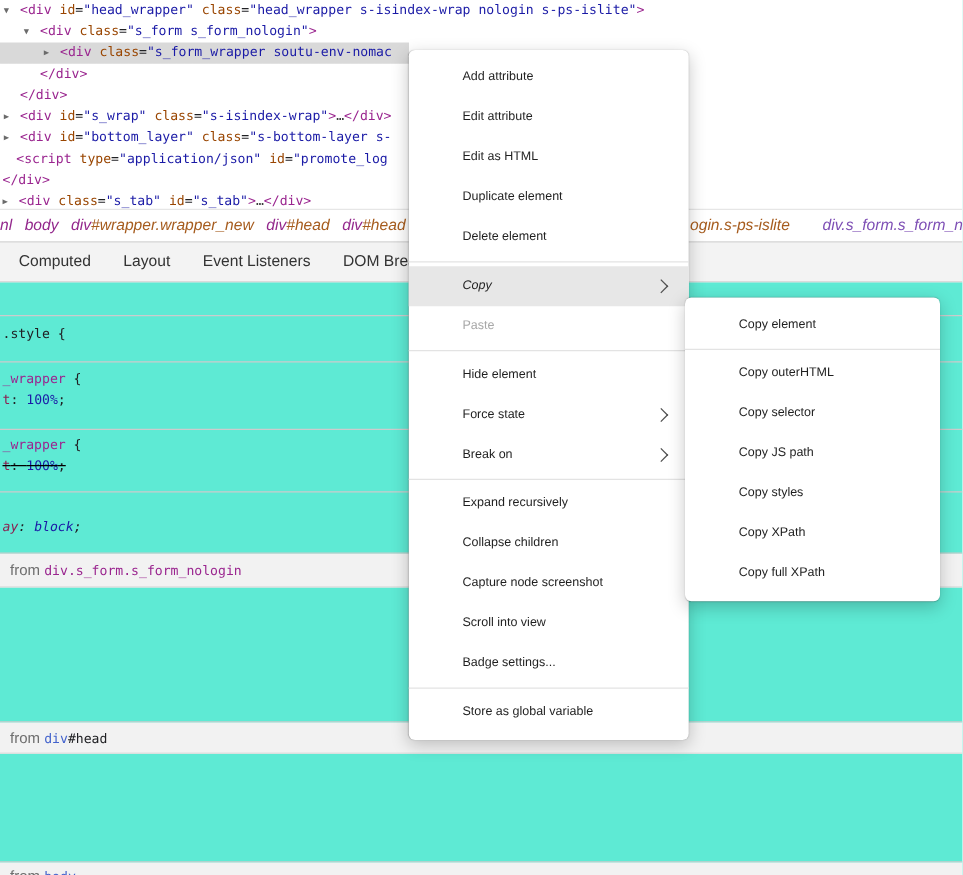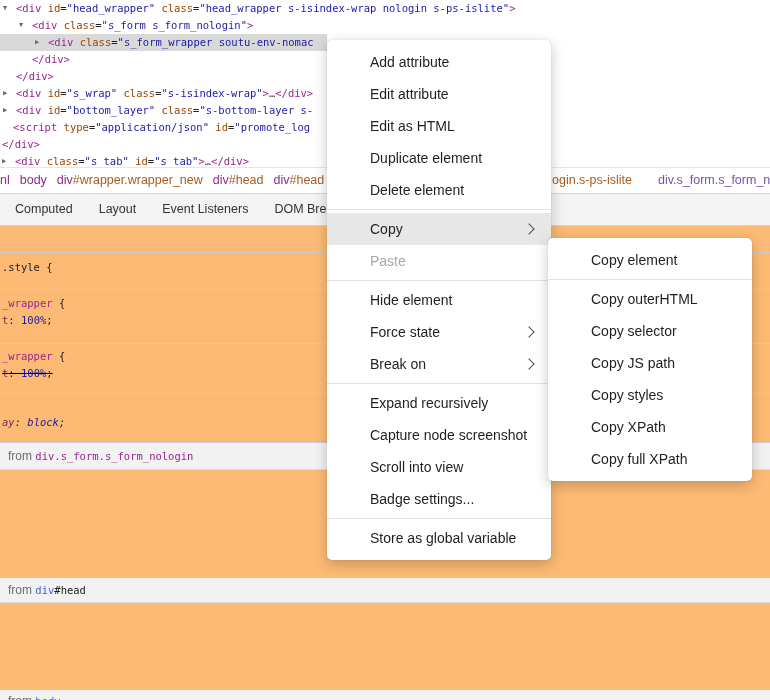--- a/index.html
+++ b/index.html
@@ -14,38 +14,38 @@
   .tree-row .txt{position:absolute;top:0;}
   .tree-row .twisty{position:absolute;top:0;font-size:7px;line-height:17px;color:#6b6b6b;}
   .tk-tag{color:var(--tag);}
   .tk-attr{color:var(--attr-name);}
   .tk-val{color:var(--attr-value);}
   .tk-plain{color:#202124;}
   .tk-ellipsis{color:#3c3c3c;}
 
   
   #breadcrumb{position:absolute;top:167px;left:0;right:0;height:26px;background:#fff;
-              border-top:1px solid #e6e6e6;font-size:12.5px;line-height:25px;white-space:nowrap;}
+              border-top:1px solid #e6e6e6;font-size:12.5px;line-height:25px;white-space:nowrap;font-style:italic;}
   #bc-left{position:absolute;left:0;top:0;}
   .crumb{display:inline-block;margin-right:10px;cursor:default;}
   .bc-r1{position:absolute;left:552px;top:0;}
   .bc-r2{position:absolute;left:658px;top:0;}
   .tk-crumb-tag{color:var(--crumb-tag);}
   .tk-crumb-suffix{color:var(--crumb-suffix);}
   .tk-crumb-selected{color:var(--crumb-selected);}
 
   
   #tabbar{position:absolute;top:193px;left:0;right:0;height:33px;box-sizing:border-box;
           background:var(--tabbar-bg);border-top:1px solid #d6d6d6;border-bottom:1px solid #d2d2d2;
           font-size:12.5px;color:#333;white-space:nowrap;}
   .tab{display:inline-block;line-height:31px;margin-right:26px;cursor:default;text-align:right;}
   .tab:first-child{margin-left:15px;}
 
   
-  #styles{position:absolute;top:226px;left:0;right:0;bottom:0;background:#fdba74;
+  #styles{position:absolute;top:226px;left:0;right:0;bottom:0;background:#5eead4;
           font-family:"DejaVu Sans Mono",monospace;font-size:10.5px;padding-left:24px;}
   .sec{position:absolute;left:0;right:0;border-bottom:1px solid #ccc;box-sizing:border-box;}
   #sec-toolbar{top:0;height:27px;}
   #sec-elemstyle{top:27px;height:37px;padding:6px 0 0 2px;line-height:17px;}
   #sec-rule1{top:64px;height:54px;padding:5px 0 0 2px;line-height:17px;}
   #sec-rule2{top:118px;height:50px;padding:4px 0 0 2px;line-height:17px;}
   #sec-rule3{top:168px;height:49px;padding:20px 0 0 2px;line-height:17px;}
   .hdr{background:var(--header-bg);font-family:"Liberation Sans",sans-serif;font-size:12px;color:var(--from-gray);}
   .hdr .link{font-family:"DejaVu Sans Mono",monospace;font-size:10.5px;}
   #sec-inh1{top:217px;height:27px;line-height:26px;padding-left:8px;border-bottom:1px solid #ddd;}
@@ -57,25 +57,25 @@
   .css-line.struck{text-decoration:line-through;}
   .css-line.ital{font-style:italic;}
   .tk-sel{color:var(--css-selector);}
   .tk-prop{color:var(--css-property);}
   .tk-cssval{color:var(--css-value);}
   .tk-link{color:var(--link-blue);}
 
   
   .menu{position:absolute;background:#fff;border-radius:5px;padding:6px 0;
         box-shadow:0 4px 14px rgba(0,0,0,.22),0 0 1px rgba(0,0,0,.25);
-        font-size:14px;color:#1f1f1f;}
+        font-size:10px;color:#1f1f1f;}
   #ctx-menu{left:327px;top:40px;width:224px;z-index:20;}
   #sub-menu{left:548px;top:238px;width:204px;z-index:21;}
   .menu-item{height:32px;line-height:32px;padding-left:43px;position:relative;cursor:default;}
-  .menu-item.hl{background:var(--menu-hl);}
+  .menu-item.hl{background:var(--menu-hl);font-style:italic;}
   .menu-item.disabled{color:#a8a8a8;}
   .menu-sep{height:1px;background:#e3e3e3;margin:3px 0;}
   .chev{position:absolute;right:18px;top:12px;width:7px;height:7px;
         border-top:1.5px solid #4f4f4f;border-right:1.5px solid #4f4f4f;transform:rotate(45deg);}
 </style>
 </head>
 <body>
 
 <div id="app">
 
@@ -129,20 +129,21 @@
       <div class="menu-item"><span>Delete element</span></div>
       <div class="menu-sep"></div>
       <div class="menu-item hl"><span>Copy</span><span class="chev"></span></div>
       <div class="menu-item disabled"><span>Paste</span></div>
       <div class="menu-sep"></div>
       <div class="menu-item"><span>Hide element</span></div>
       <div class="menu-item"><span>Force state</span><span class="chev"></span></div>
       <div class="menu-item"><span>Break on</span><span class="chev"></span></div>
       <div class="menu-sep"></div>
       <div class="menu-item"><span>Expand recursively</span></div>
+      <div class="menu-item"><span>Collapse children</span></div>
       <div class="menu-item"><span>Capture node screenshot</span></div>
       <div class="menu-item"><span>Scroll into view</span></div>
       <div class="menu-item"><span>Badge settings...</span></div>
       <div class="menu-sep"></div>
       <div class="menu-item"><span>Store as global variable</span></div>
     </div>
   <div class="menu" id="sub-menu">
       <div class="menu-item"><span>Copy element</span></div>
       <div class="menu-sep"></div>
       <div class="menu-item"><span>Copy outerHTML</span></div>

